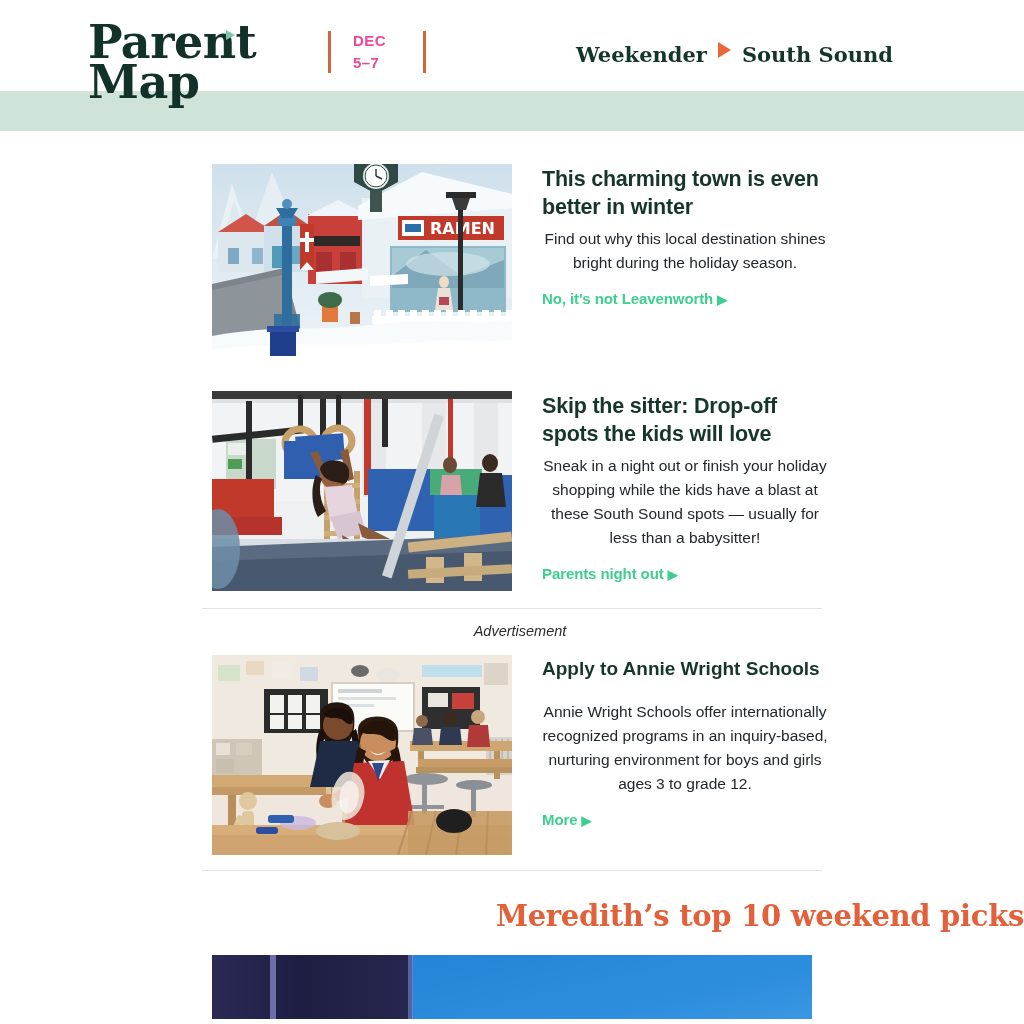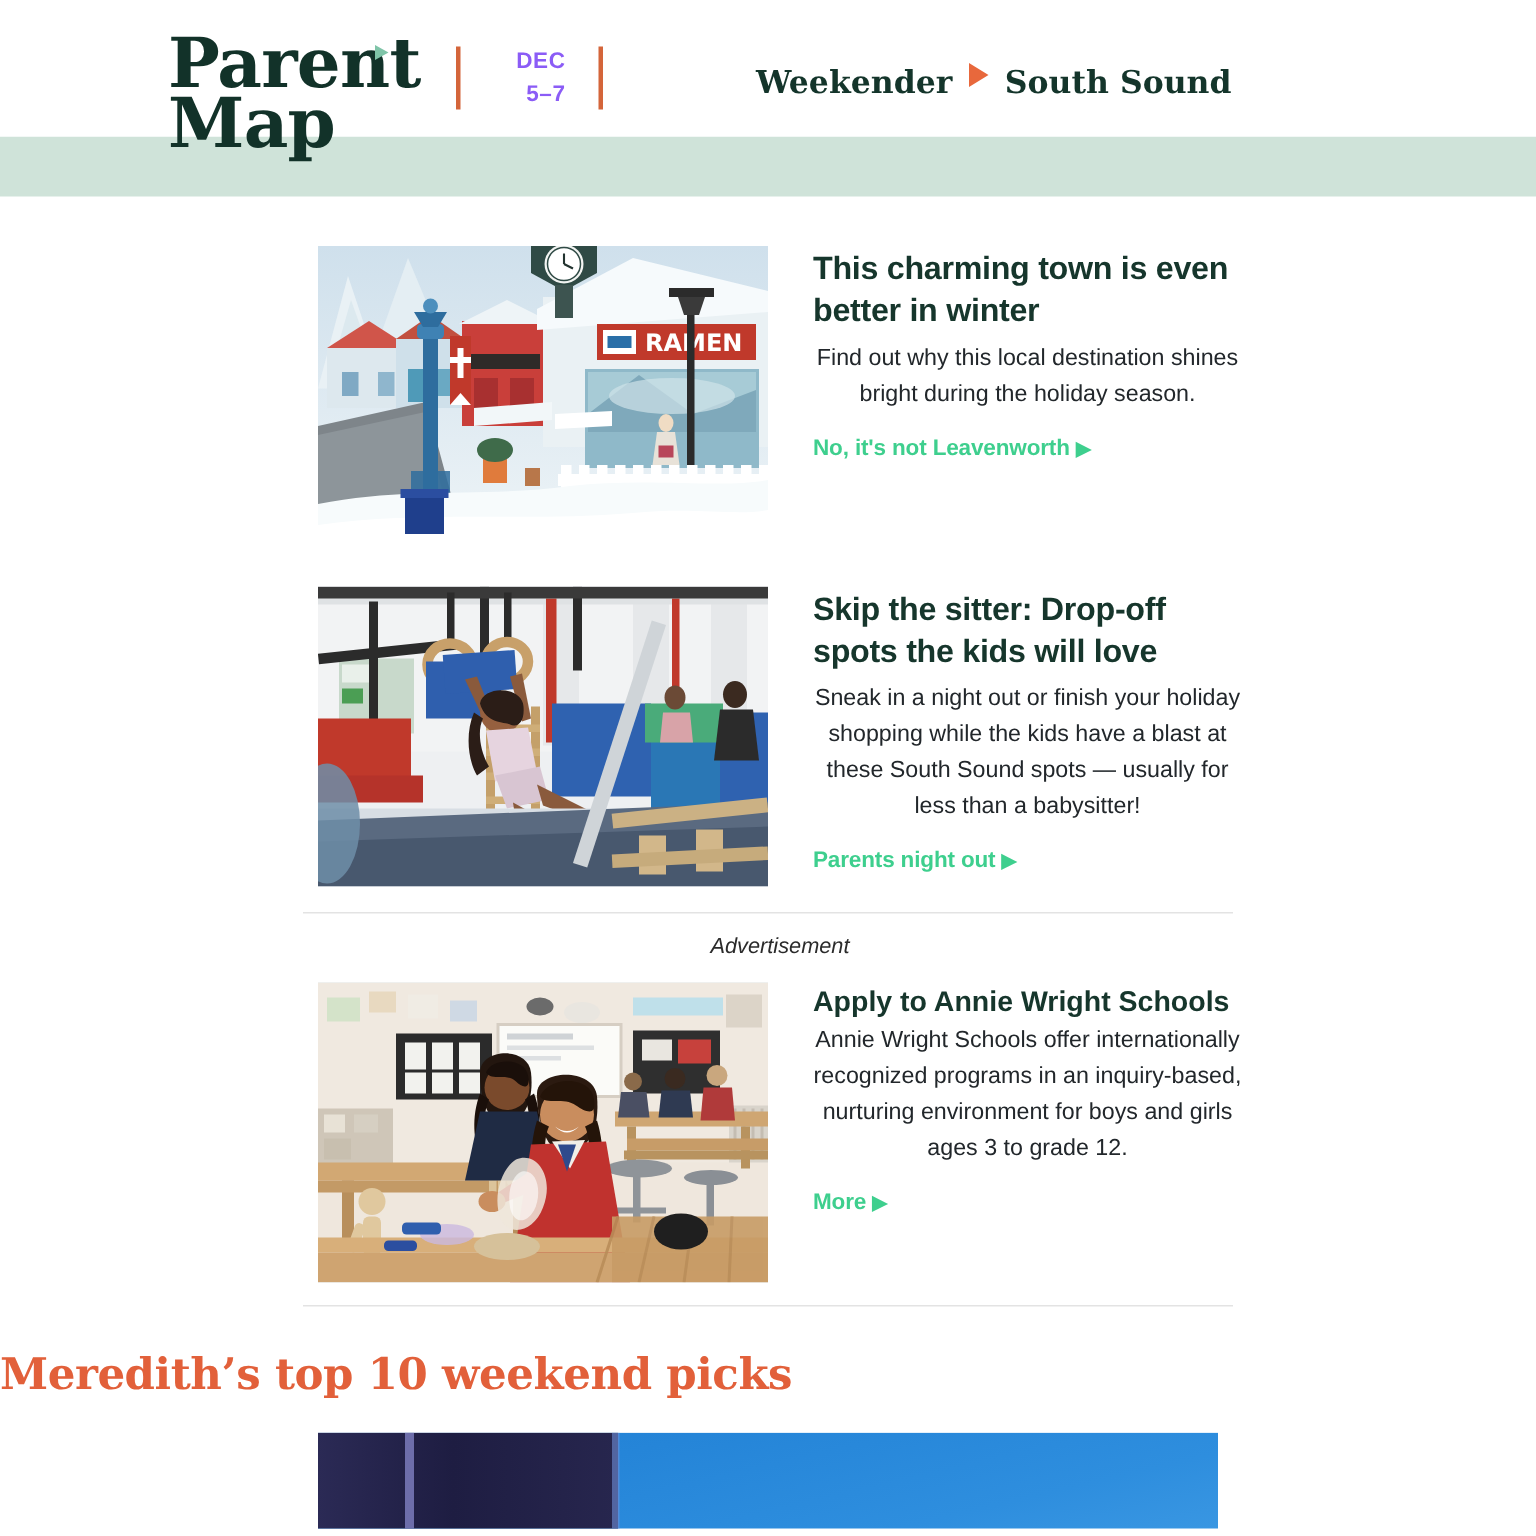--- a/index.html
+++ b/index.html
@@ -19,21 +19,22 @@
     background: #ffffff;
   }
 
   
   .header {
     position: relative;
     height: 91px;
     background: #ffffff;
     display: flex;
     align-items: flex-start;
-    padding-left: 112px;
+    padding-left: 88px;
+    gap: 48px;
   }
 
   .logo-wrap {
     position: relative;
     margin-top: 22px;
     width: 160px;
   }
   .logo-text {
     font-family: "DejaVu Serif", "Liberation Serif", serif;
     font-weight: 700;
@@ -59,26 +60,26 @@
     margin-top: 30px;
     margin-left: 32px;
     gap: 22px;
   }
   .v-bar {
     width: 3px;
     height: 42px;
     background: #d4653a;
   }
   .date-txt {
-    text-align: right;
+    text-align: left;
     font-family: "Liberation Sans", sans-serif;
     font-weight: 700;
     font-size: 15px;
     line-height: 1.45;
-    color: #8b5cf6;
+    color: #ec4899;
     letter-spacing: 0.4px;
     width: 48px;
   }
 
   .edition {
     margin-top: 42px;
     margin-left: 102px;
     display: flex;
     align-items: flex-start;
     gap: 11px;
@@ -171,25 +172,25 @@
     color: #2b2b2b;
     padding: 14px 0 16px 16px;
   }
 
   .ad-title {
     font-family: "Liberation Sans", sans-serif;
     font-weight: 700;
     font-size: 19px;
     line-height: 1.3;
     color: #16362c;
-    margin-bottom: 0;
+    margin-bottom: 18px;
   }
 
   .picks-heading {
-    text-align: left;
+    text-align: right;
     font-family: "DejaVu Serif", "Liberation Serif", serif;
     font-weight: 700;
     font-size: 29px;
     color: #e2603a;
     padding-top: 28px;
     padding-bottom: 22px;
     letter-spacing: -0.3px;
   }
 
   .hero-img {

